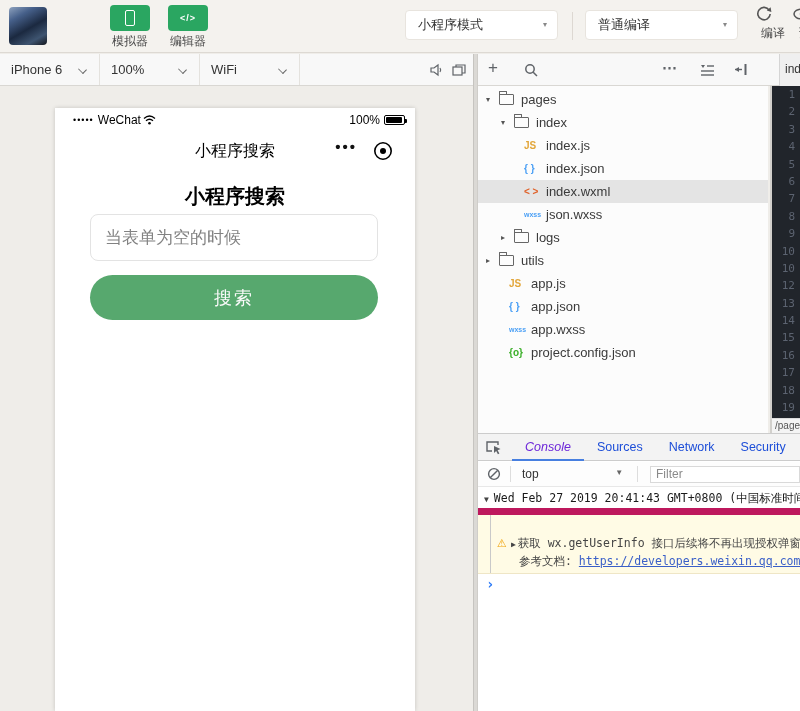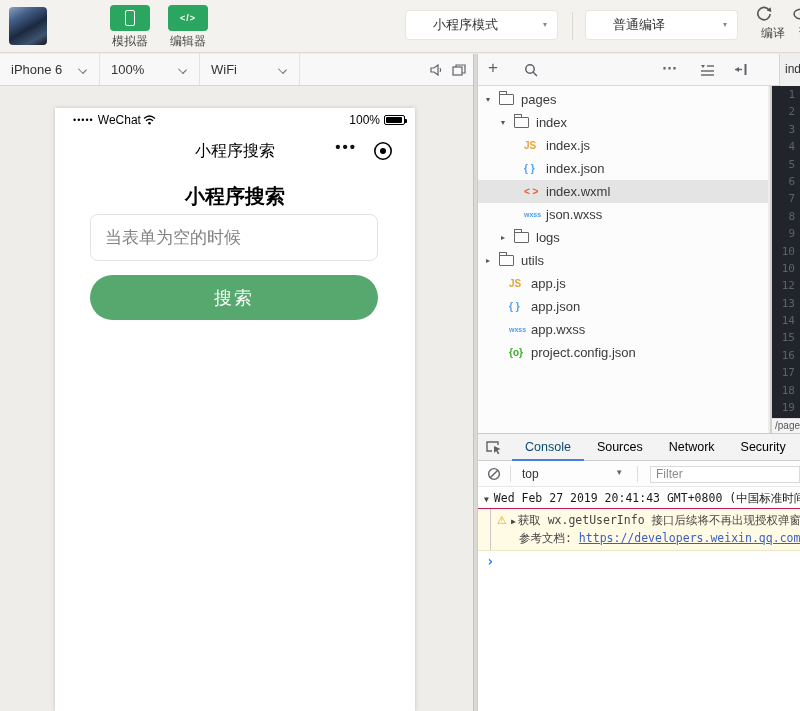--- a/index.html
+++ b/index.html
@@ -12,21 +12,21 @@
   .avatar { position:absolute; left:9px; top:7px; width:38px; height:38px; border-radius:4px;
     background:linear-gradient(150deg,#8fa3bf 0%,#46608a 25%,#1b2940 55%,#3e5470 80%,#14161c 100%); }
   .tb-group { position:absolute; top:3px; display:flex; }
   .tb-item { width:58px; text-align:center; }
   .tb-btn { width:40px; height:26px; margin:2px auto 2px; background:#2aa661; border-radius:4px;
     display:flex; align-items:center; justify-content:center; color:#fff; }
   .tb-label { font-size:12px; color:#4a4a4a; }
   .phone-ic { width:10px; height:16px; border:1.5px solid #fff; border-radius:2px; display:inline-block; }
   .code-ic { font-size:9px; font-weight:bold; letter-spacing:1px; }
   .dd { position:absolute; top:10px; height:30px; background:#fff; border:1px solid #e8e4de;
-    border-radius:4px; font-size:13px; color:#333; line-height:28px; padding-left:27px; cursor:default; }
+    border-radius:4px; font-size:13px; color:#333; line-height:28px; padding-left:12px; cursor:default; }
   .dd .caret { position:absolute; right:10px; top:0; font-size:8px; color:#888; }
   .vsep { position:absolute; top:12px; width:1px; height:28px; background:#ddd8d2; }
   .act { position:absolute; top:5px; width:42px; text-align:right; }
   .act .tb-label { margin-top:2px; }
 
   
   .dev-toolbar { position:absolute; left:0; top:54px; width:792px; height:32px;
     background:#f8f8f8; border-bottom:1px solid #d9d7d3; }
   .seg { position:absolute; top:0; height:31px; border-right:1px solid #e4e2de;
     font-size:13px; color:#333; line-height:31px; padding-left:11px; }
@@ -89,37 +89,37 @@
   .ed-footer { position:absolute; left:770px; top:418px; width:30px; height:15px; background:#f4f4f4;
     border-top:1px solid #ddd; border-left:2px solid #d2d0cc; font-size:10px; color:#555;
     line-height:14px; padding-left:3px; white-space:nowrap; overflow:hidden; }
 
   
   .devtools { position:absolute; left:478px; top:433px; width:322px; height:278px; background:#fff; }
   .dt-tabbar { position:absolute; left:0; top:0; width:100%; height:28px; background:#f3f3f3;
     border-bottom:1px solid #ccc; border-top:1px solid #ccc; display:flex; align-items:center; }
   .dt-inspect { margin:0 8px; }
   .dt-tsep { width:1px; height:18px; background:#d0d0d0; margin-right:2px; }
-  .dt-tab { padding:0 13px; font-size:12.5px; color:#000000; line-height:26px; height:27px; white-space:nowrap; }
-  .dt-tab.active { color:#0c4a6e; box-shadow:inset 0 -2px 0 #477fe0; }
+  .dt-tab { padding:0 13px; font-size:12.5px; color:#1d4ed8; line-height:26px; height:27px; white-space:nowrap; }
+  .dt-tab.active { color:#6d28d9; box-shadow:inset 0 -2px 0 #477fe0;font-style:italic; }
   .dt-toolbar { position:absolute; left:0; top:29px; width:100%; height:25px; background:#fdfdfd;
     border-bottom:1px solid #e8e8e8; display:flex; align-items:center; }
   .dt-clear { margin:0 9px; }
   .dt-vsep { width:1px; height:16px; background:#ddd; }
   .dt-context { font-size:12px; color:#333; margin-left:11px; width:110px; position:relative; }
   .dt-context .caret { position:absolute; right:0; top:1px; font-size:8px; color:#666; }
   .dt-filter { margin-left:12px; width:150px; height:17px; border:1px solid #d9d9d9; font-size:12px;
     color:#333; padding:0 5px; font-family:"Liberation Sans",sans-serif; outline:none; }
   .dt-filter::placeholder { color:#8a8a8a; }
   .console { position:absolute; left:0; top:55px; width:100%;
     font-family:"DejaVu Sans Mono", monospace; font-size:11.5px; }
   .c-row1 { padding:3px 0 2px 6px; color:#1a1a1a; white-space:nowrap; overflow:hidden; }
   .c-row1 .exp { font-size:8px; color:#444; margin-right:5px; }
-  .c-warn { background:#fffbe5; border-top:1px solid #be185d; border-bottom:1px solid #efe6c6;
-    padding:3px 0 4px 0; position:relative; }
+  .c-warn { background:#fffbe5; border-top:7px solid #be185d; border-bottom:1px solid #efe6c6;
+    padding:20px 0 4px 0; position:relative; }
   .c-guide { position:absolute; left:12px; top:0; bottom:0; width:1px; background:#c9c9c9; }
   .c-wline1 { padding-left:19px; white-space:nowrap; overflow:hidden; color:#464646; line-height:17px; }
   .c-wline1 .warn-ic { color:#f0a30a; font-size:11px; margin-right:4px; font-family:"DejaVu Sans",sans-serif; }
   .c-wline1 .exp2 { font-size:8px; color:#444; margin-right:2px; }
   .c-wline2 { padding-left:41px; white-space:nowrap; overflow:hidden; color:#464646; line-height:16px; }
   .c-link { color:#3a5fc8; text-decoration:underline; }
   .c-prompt { color:#2e7bf6; font-size:14px; font-weight:bold; padding:3px 0 0 8px; line-height:14px; }
 
   svg { display:block; }
 </style>

